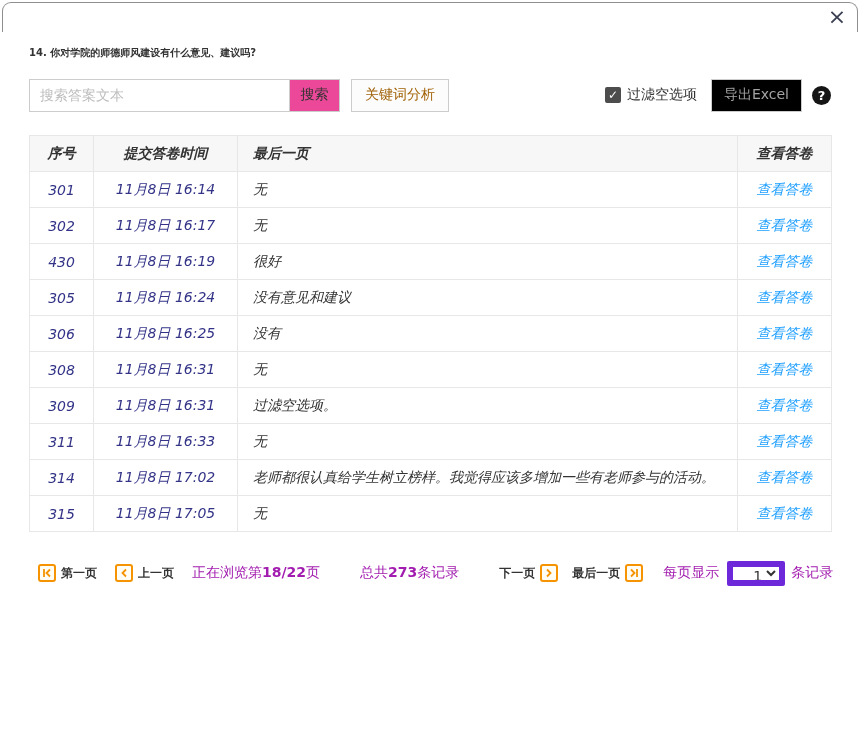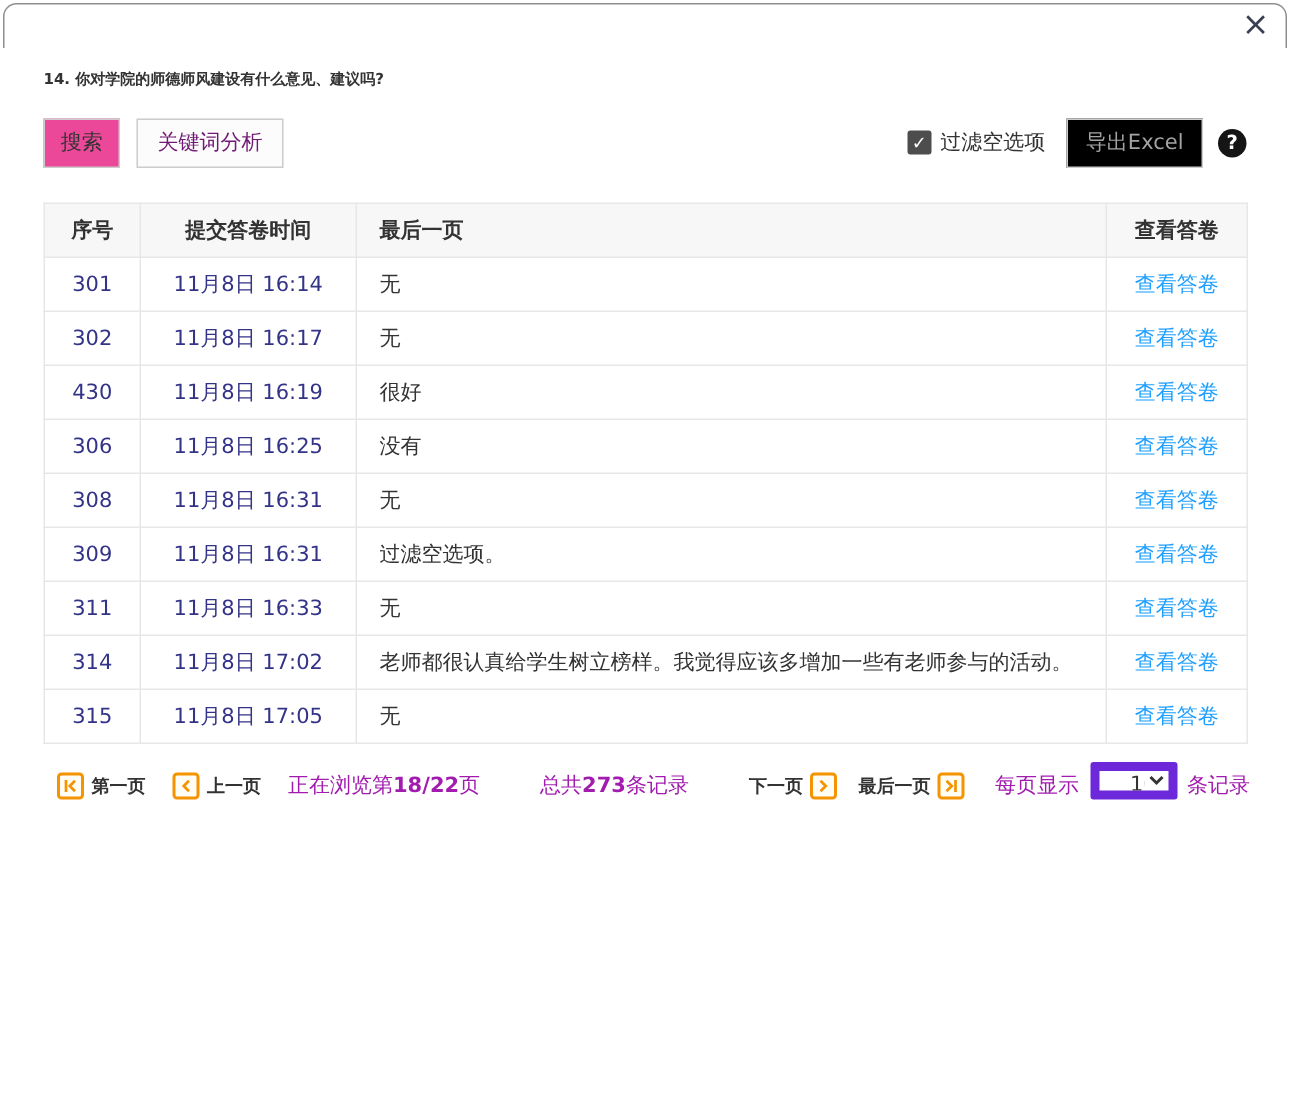--- a/index.html
+++ b/index.html
@@ -32,21 +32,21 @@
     padding:0 10px; font-size:14px; color:#333; outline:none;
     font-family:inherit;
   }
   .search-input::placeholder { color:#bdbdbd; }
   .search-btn {
     width:51px; height:33px; border:1px solid #ccc; background:#ec4899;
     font-size:14px; color:#333; cursor:pointer; font-family:inherit;
   }
   .keyword-btn {
     margin-left:11px; height:33px; padding:0 13px; border:1px solid #ccc;
-    background:#fcfcfc; color:#701a75; font-size:14px; cursor:pointer;
+    background:#fcfcfc; color:#a16207; font-size:14px; cursor:pointer;
     font-family:inherit;
   }
   .toolbar-right { margin-left:auto; display:flex; align-items:center; }
   .checkbox {
     width:16px; height:16px; background:#4d4d4d; border-radius:2px;
     color:#fff; font-size:12px; line-height:16px; text-align:center;
     cursor:pointer; flex:0 0 auto;
   }
   .checkbox::after { content:"✓"; font-weight:700; }
   .filter-label { margin-left:6px; color:#333; cursor:default; }
@@ -59,34 +59,34 @@
     margin-left:10px; width:19px; height:19px; border-radius:50%;
     background:#151515; color:#fff; font-size:13px; font-weight:700;
     line-height:19px; text-align:center; cursor:pointer;
   }
 
   
   table.answers {
     margin-top:23px; width:802px; border-collapse:collapse;
     table-layout:fixed; font-size:14px;
   }
-  .answers th, .answers td { border:1px solid #e7e7e7; }
+  .answers th, .answers td { border:1px solid #e7e7e7;font-style:italic; }
   .answers th {
     background:#f7f7f7; height:36px; font-weight:700; color:#333;
     text-align:center; padding:0;
   }
   .answers th.h-answer { text-align:left; padding-left:15px; }
   .answers td { height:36px; text-align:center; padding:0; }
   .answers td.c-no, .answers td.c-time { color:#333388; }
   .answers td.c-ans { text-align:left; padding-left:15px; color:#333; }
   .answers td.c-view a { color:#1e9fff; text-decoration:none; cursor:pointer; }
 
   
   .pagination {
-    margin-top:11px; display:flex; align-items:flex-end; padding-left:9px;
+    margin-top:28px; display:flex; align-items:center; padding-left:9px;
     height:26px; white-space:nowrap;
   }
   .pg-icon {
     width:18px; height:18px; border:2px solid #f59300; border-radius:3px;
     background:#fffdf4; display:inline-flex; align-items:center;
     justify-content:center; cursor:pointer; flex:0 0 auto;
   }
   .pg-icon svg { display:block; }
   .pg-label { font-size:12px; font-weight:700; color:#333; cursor:pointer; }
   .pg-text { font-size:14px; color:#a21caf; }
@@ -104,20 +104,21 @@
 
 <div class="dialog-frame"></div>
 <div class="close-btn">×</div>
 
 <div class="content">
 
   <div class="q-title">14. 你对学院的师德师风建设有什么意见、建议吗?</div>
 
   <div class="toolbar">
     <div class="search-group">
+      <input class="search-input" type="text" placeholder="搜索答案文本" style="">
       <button class="search-btn">搜索</button>
     </div>
     <button class="keyword-btn">关键词分析</button>
     <div class="toolbar-right">
       <span class="checkbox"></span>
       <span class="filter-label">过滤空选项</span>
       <button class="export-btn">导出Excel</button>
       <span class="help-icon">?</span>
     </div>
   </div>
@@ -150,20 +151,26 @@
           <td class="c-ans">无</td>
           <td class="c-view"><a href="#">查看答卷</a></td>
         </tr>
         <tr>
           <td class="c-no">430</td>
           <td class="c-time">11月8日 16:19</td>
           <td class="c-ans">很好</td>
           <td class="c-view"><a href="#">查看答卷</a></td>
         </tr>
         <tr>
+          <td class="c-no">305</td>
+          <td class="c-time">11月8日 16:24</td>
+          <td class="c-ans">没有意见和建议</td>
+          <td class="c-view"><a href="#">查看答卷</a></td>
+        </tr>
+        <tr>
           <td class="c-no">306</td>
           <td class="c-time">11月8日 16:25</td>
           <td class="c-ans">没有</td>
           <td class="c-view"><a href="#">查看答卷</a></td>
         </tr>
         <tr>
           <td class="c-no">308</td>
           <td class="c-time">11月8日 16:31</td>
           <td class="c-ans">无</td>
           <td class="c-view"><a href="#">查看答卷</a></td>

